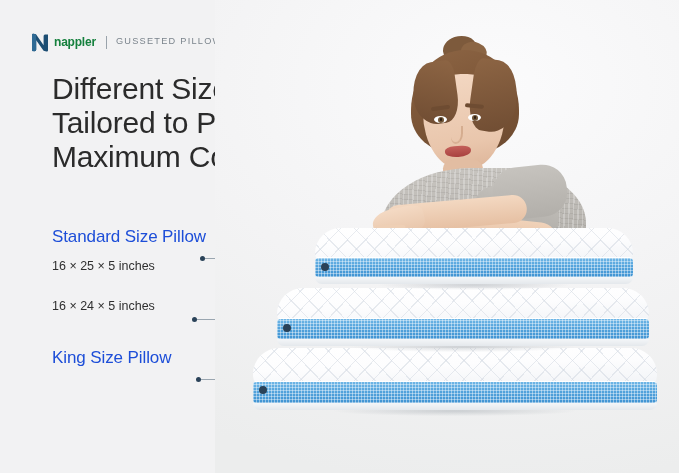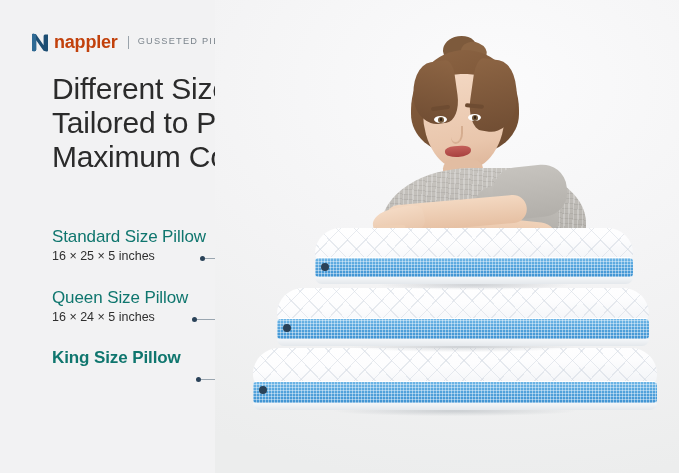--- a/index.html
+++ b/index.html
@@ -27,23 +27,23 @@
     align-items: center;
     height: 24px;
   }
   .brand-mark {
     width: 20px;
     height: 21px;
     margin-right: 4px;
     display: block;
   }
   .brand-word {
-    font-size: 18px;
+    font-size: 12px;
     font-weight: bold;
-    color: #c2410c;
+    color: #15803d;
     letter-spacing: -0.2px;
     line-height: 1;
   }
   .brand-divider {
     width: 1px;
     height: 13px;
     background: #9aa3ab;
     margin: 0 9px 0 10px;
   }
   .brand-tagline {
@@ -66,33 +66,33 @@
     white-space: pre-line;
   }
 
   
   .size-label {
     position: absolute;
     left: 52px;
   }
   .size-label.standard { top: 226px; }
   .size-label.queen    { top: 287px; }
-  .size-label.king     { top: 347px; font-weight: bold; }
+  .size-label.king     { top: 347px; }
 
   .size-title {
     font-size: 17px;
-    color: #0f766e;
+    color: #1d4ed8;
     line-height: 21px;
     letter-spacing: -0.1px;
     white-space: nowrap;
   }
   .size-dims-row {
     display: flex;
     align-items: center;
-    margin-top: 1px;
+    margin-top: 11px;
   }
   .size-dims {
     font-size: 12.5px;
     color: #2f2f2f;
     line-height: 16px;
     white-space: nowrap;
   }
 
   
   .leader {
@@ -324,21 +324,20 @@
       <div class="size-dims">16 × 25 × 5 inches</div>
     </div>
   </div>
   <div class="leader standard">
     <span class="dot"></span>
     <span class="line"></span>
     <span class="dot"></span>
   </div>
 
   <div class="size-label queen">
-    <div class="size-title">Queen Size Pillow</div>
     <div class="size-dims-row">
       <div class="size-dims">16 × 24 × 5 inches</div>
     </div>
   </div>
   <div class="leader queen">
     <span class="dot"></span>
     <span class="line"></span>
     <span class="dot"></span>
   </div>
 

